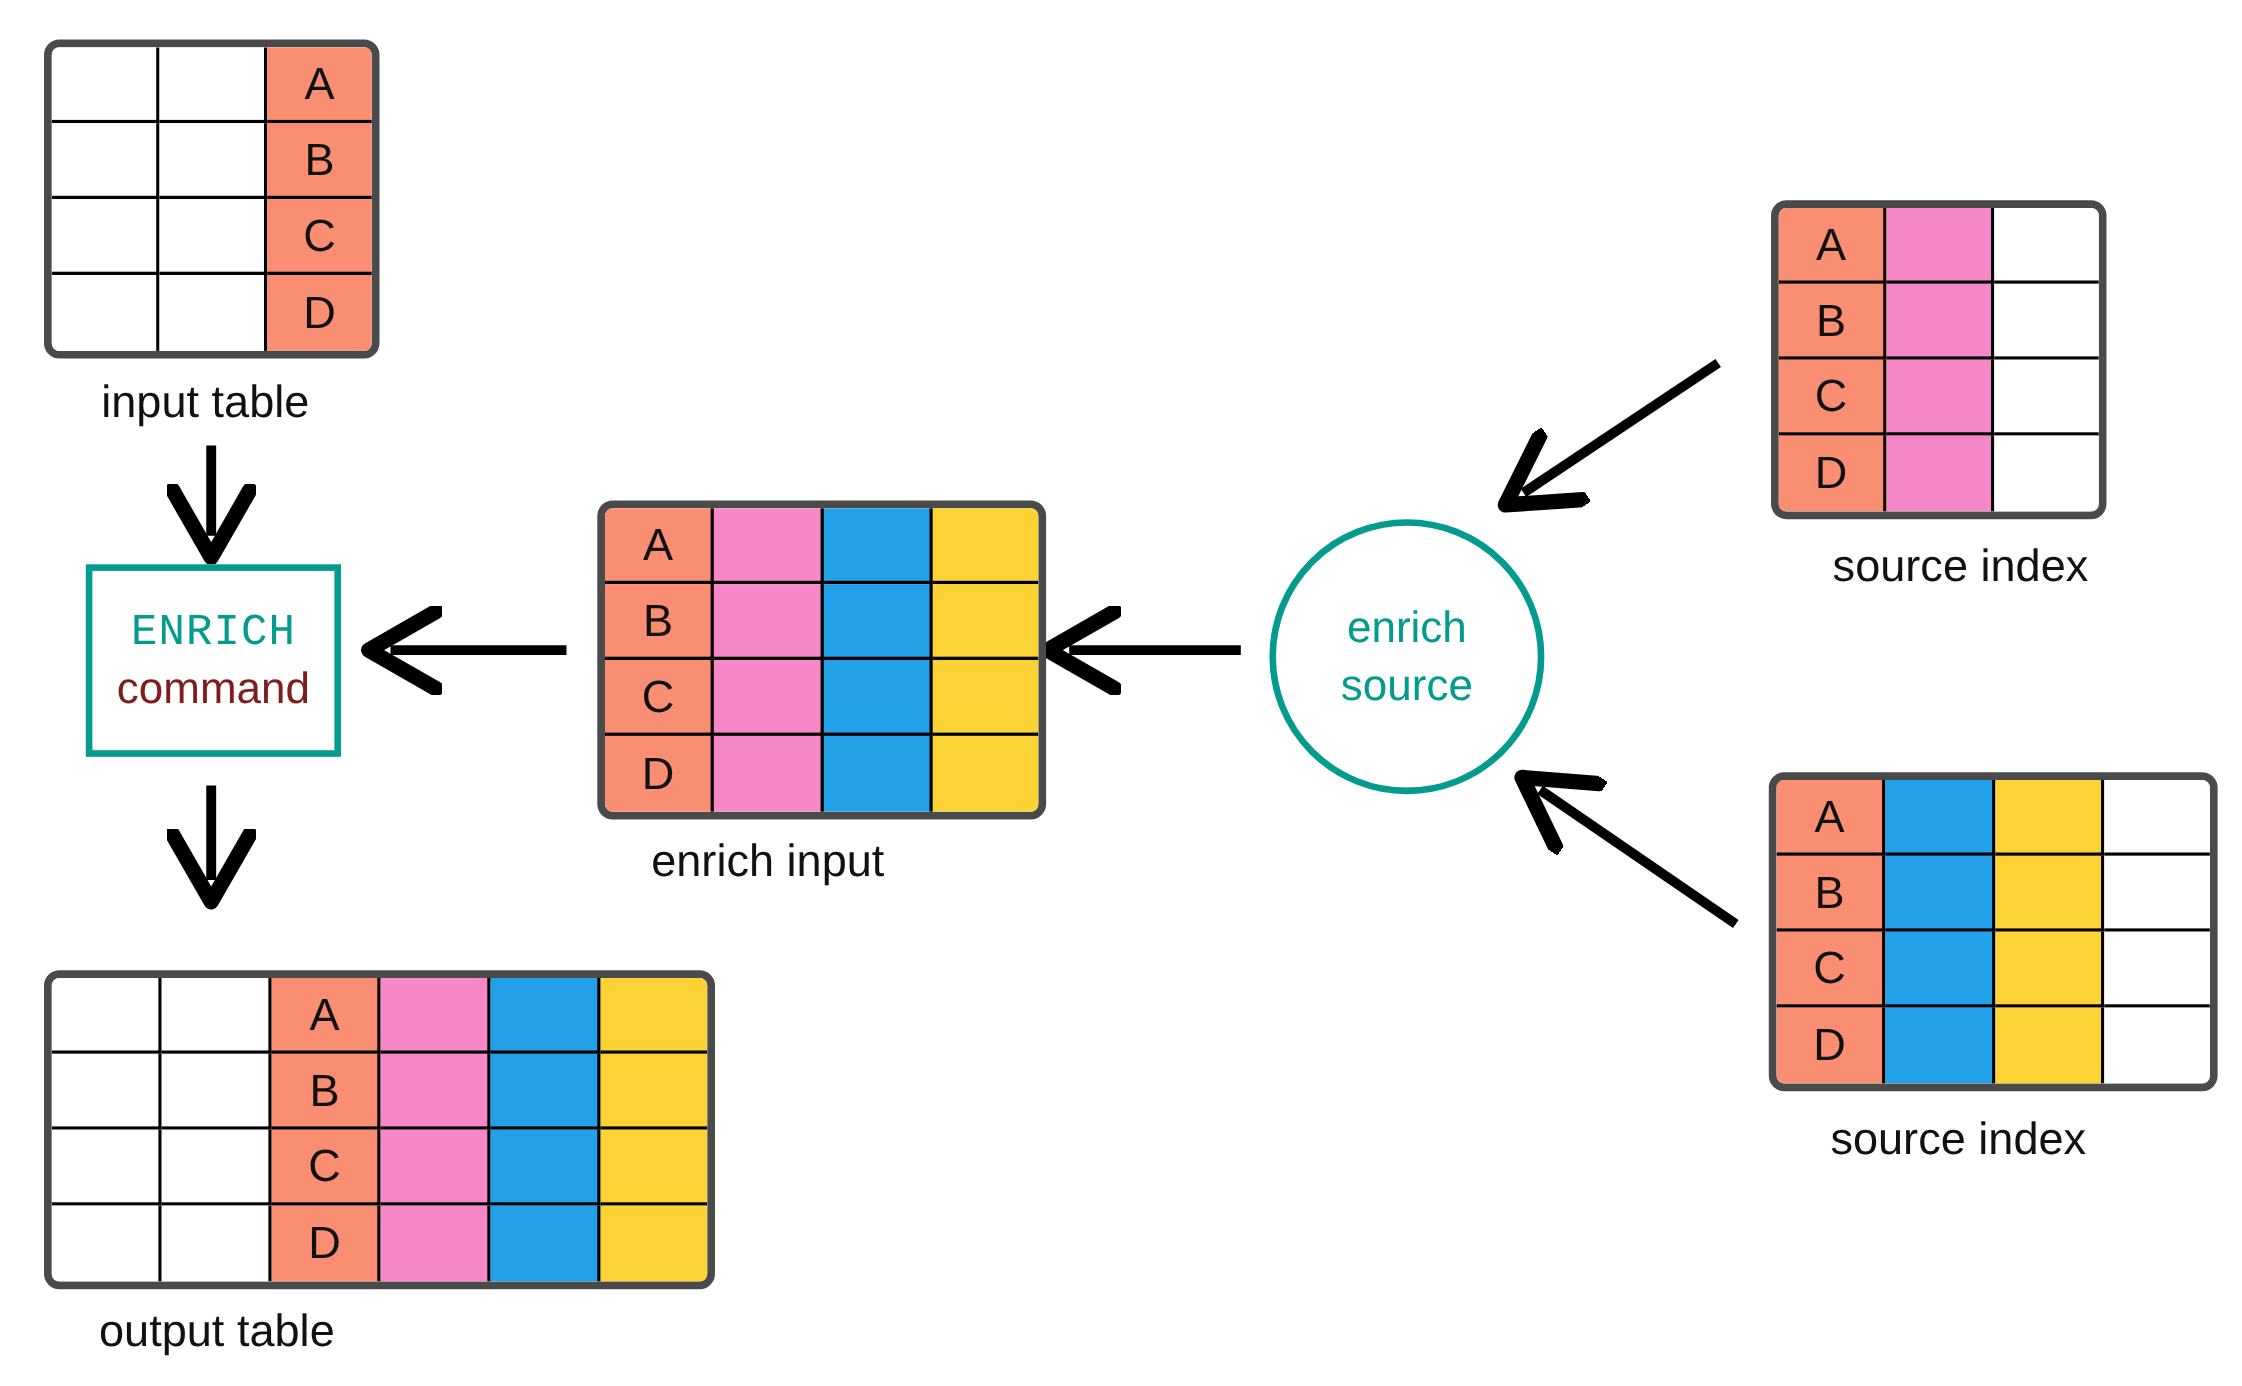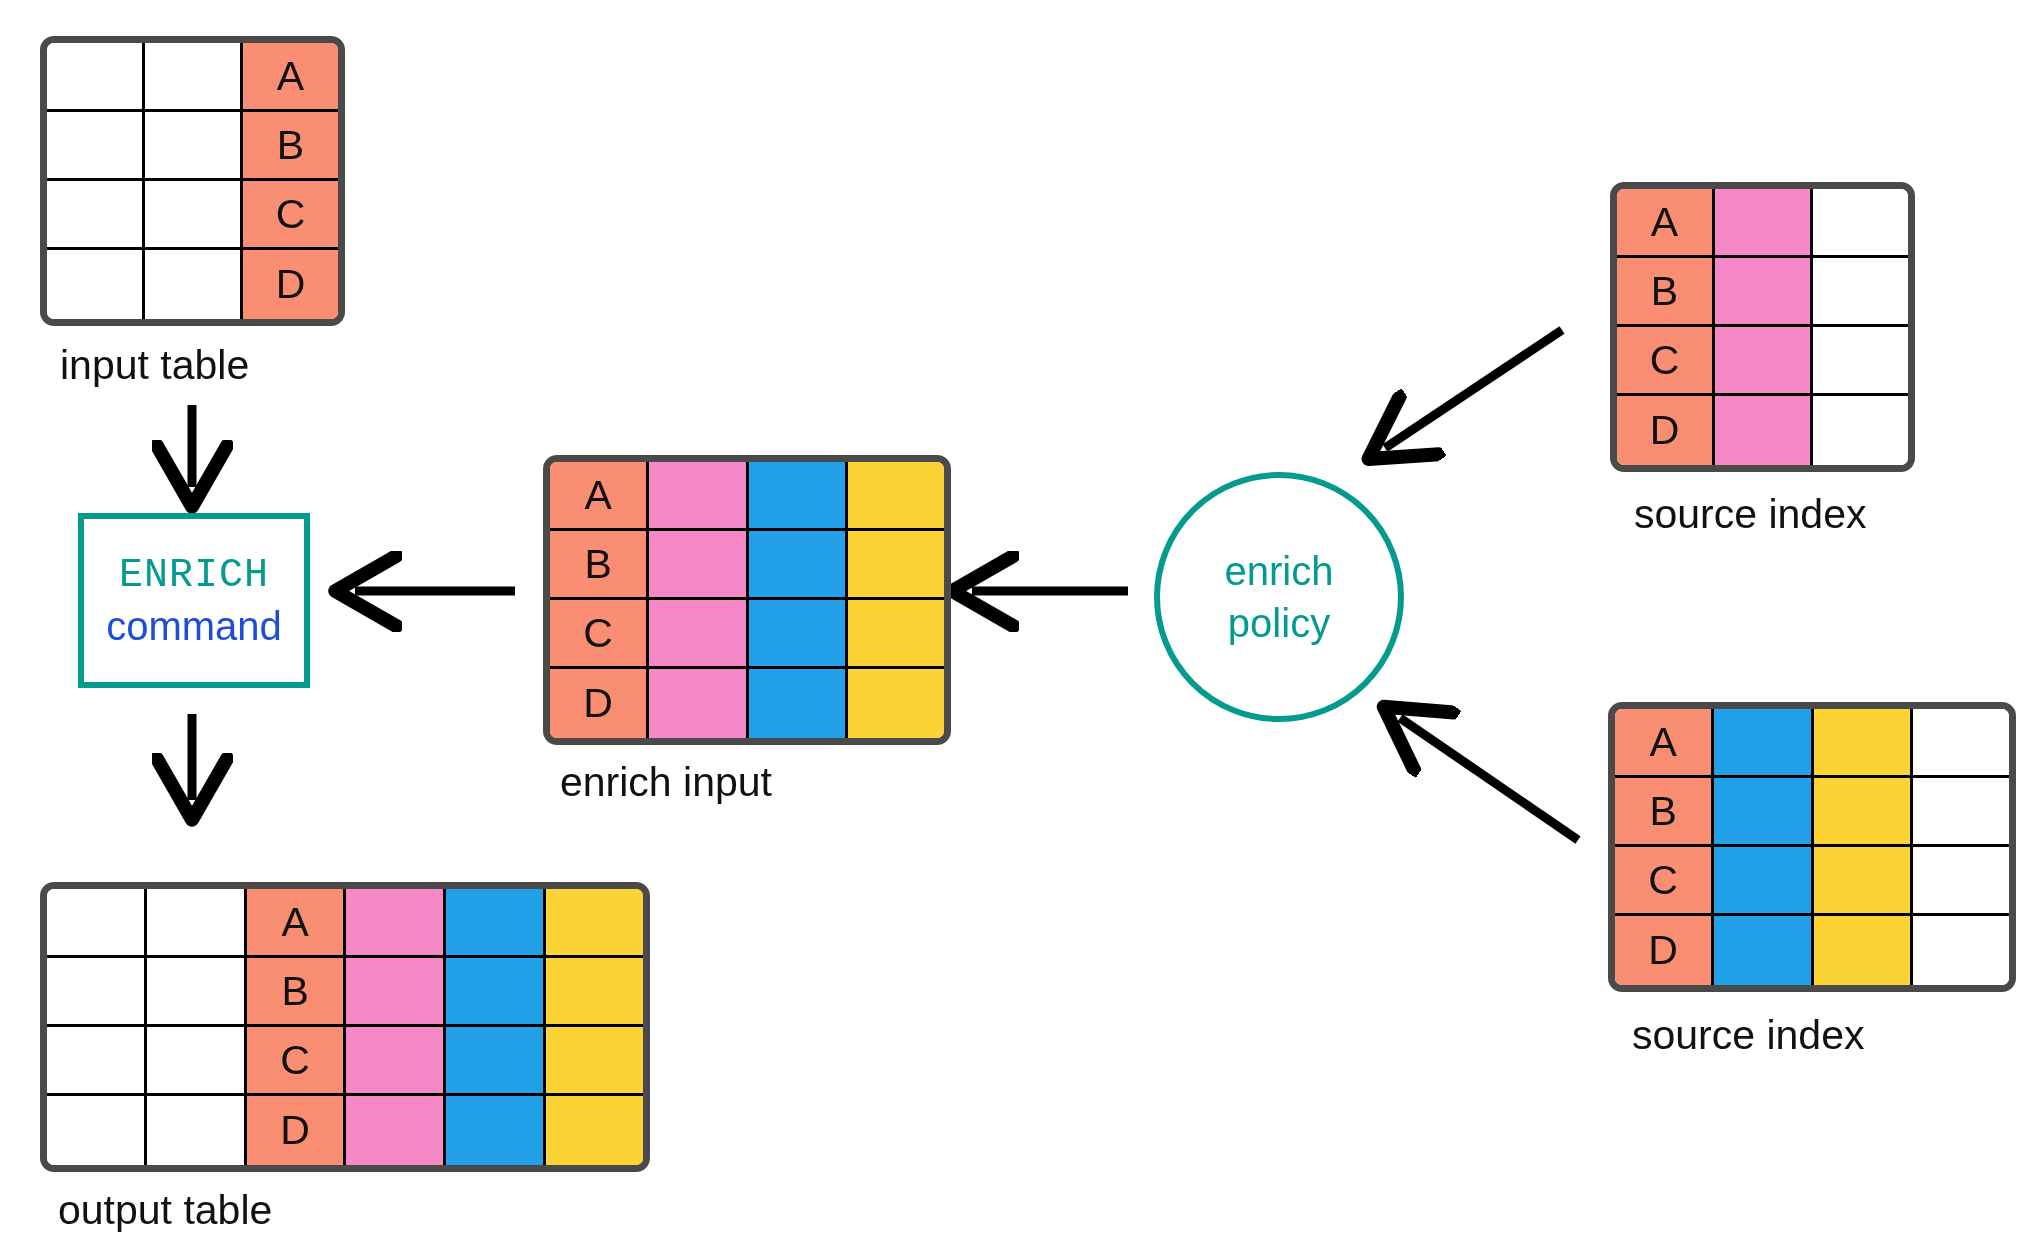--- a/index.html
+++ b/index.html
@@ -37,40 +37,41 @@
   .trow:last-child .tcell{border-bottom:none;}
   .tcell:last-child{border-right:none;}
 
   
   .caption{
     position:absolute;
     font-size:41px;
     color:#111;
     white-space:nowrap;
     line-height:1;
+    margin-left:32px;
   }
 
   
   .cmdbox{
     position:absolute;
     box-sizing:border-box;
     border:6px solid #049B8F;
     background:#ffffff;
     display:flex;
     flex-direction:column;
     align-items:center;
     justify-content:center;
   }
   .cmd-line1{
     font-family:"Liberation Mono","DejaVu Sans Mono",monospace;
     font-size:40px;color:#049B8F;line-height:1.25;letter-spacing:1px;
   }
   .cmd-line2{
     font-family:"Liberation Sans",sans-serif;
-    font-size:40px;color:#1d4ed8;line-height:1.25;
+    font-size:40px;color:#7f1d1d;line-height:1.25;
   }
 
   
   .circle{
     position:absolute;
     box-sizing:border-box;
     border:6px solid #049B8F;
     border-radius:50%;
     background:#ffffff;
     display:flex;flex-direction:column;
@@ -193,21 +194,21 @@
         <div class="tcell" style="background: rgb(250, 142, 114);">D</div>
         <div class="tcell" style="background: rgb(247, 136, 200);"></div>
         <div class="tcell" style="background: rgb(34, 160, 232);"></div>
         <div class="tcell" style="background: rgb(252, 211, 53);"></div>
       </div>
     </div>
   <div class="caption" style="left:560px;top:762px;">enrich input</div>
 
   <div class="circle" style="left:1154px;top:472px;width:250px;height:250px;">
     <div class="circle-line">enrich</div>
-    <div class="circle-line">policy</div>
+    <div class="circle-line">source</div>
   </div>
 
   <div class="tbl" style="left:1610px;top:182px;width:305px;height:290px;">
       <div class="trow">
         <div class="tcell" style="background: rgb(250, 142, 114);">A</div>
         <div class="tcell" style="background: rgb(247, 136, 200);"></div>
         <div class="tcell" style="background: rgb(255, 255, 255);"></div>
       </div>
       <div class="trow">
         <div class="tcell" style="background: rgb(250, 142, 114);">B</div>

